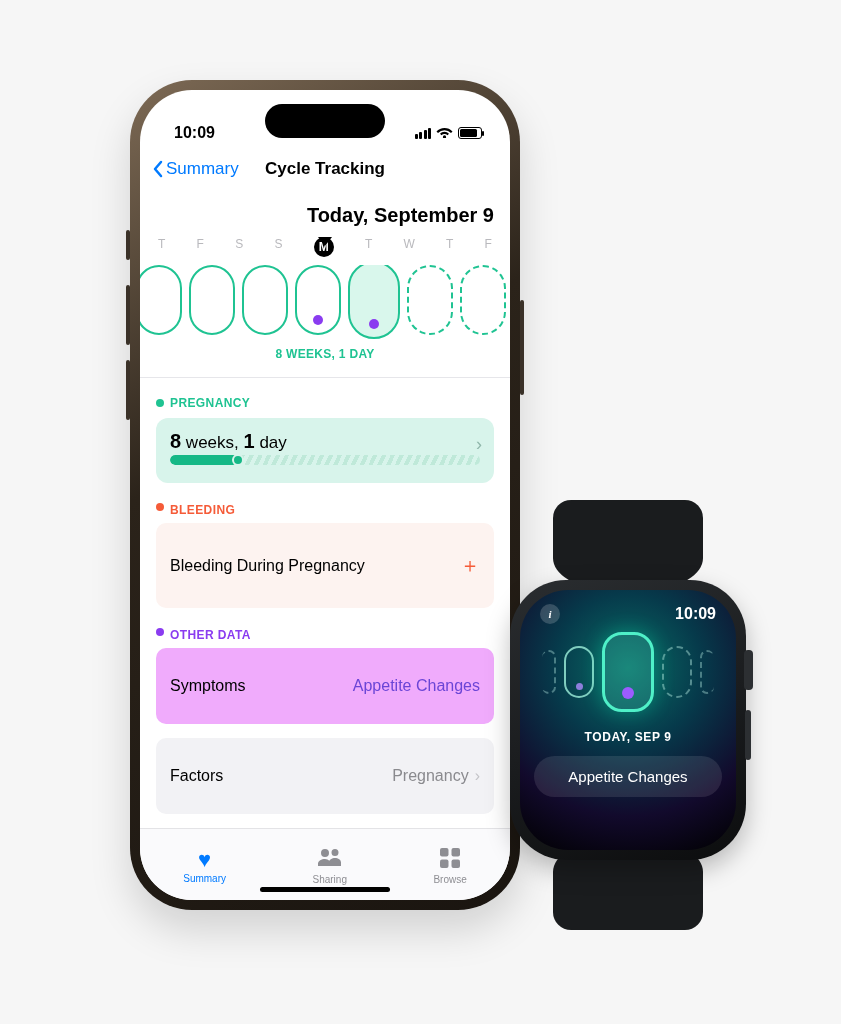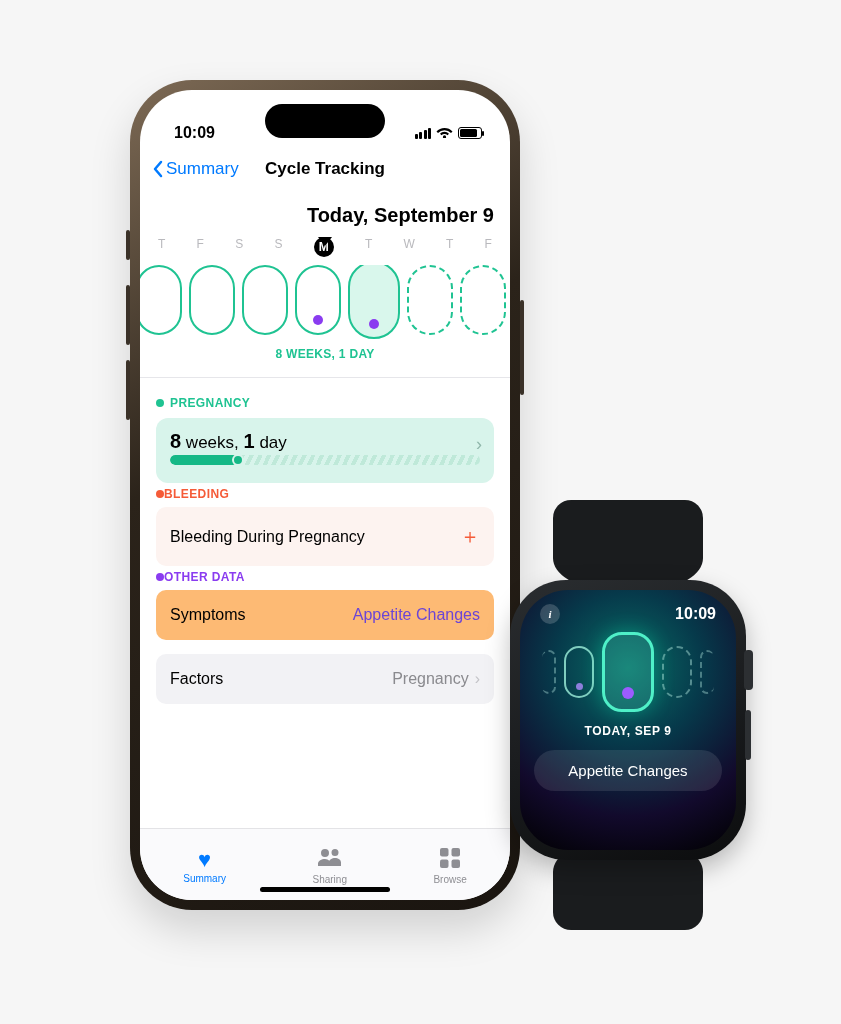--- a/index.html
+++ b/index.html
@@ -109,28 +109,28 @@
     margin-bottom:6px;}
   .preg-bar .fill{position:absolute;left:0;top:0;bottom:0;width:22%;background:#15b886;border-radius:5px;}
   .preg-bar .knob{position:absolute;left:22%;top:50%;transform:translate(-50%,-50%);width:12px;height:12px;border-radius:50%;background:#15b886;border:2px solid #d8f4eb;}
   .preg-dates{display:flex;justify-content:space-between;font-size:12px;color:#7fa79a;}
 
   
   .log-head{display:flex;justify-content:space-between;align-items:baseline;margin-top:20px;}
   .log-head h3{font-size:21px;font-weight:700;}
   .log-head .opt{color:#007aff;font-size:16px;}
 
-  .sect-label{margin-top:4px;font-size:12px;font-weight:700;letter-spacing:.4px;display:flex;align-items:center;}
+  .sect-label{margin-top:20px;font-size:12px;font-weight:700;letter-spacing:.4px;display:flex;align-items:flex-start;gap:6px;}
   .sect-label.orange{color:#f55b38;} .sect-label.orange .d{background:#f55b38;}
   .sect-label.purple{color:#8a3cf0;} .sect-label.purple .d{background:#8a3cf0;}
   .sect-label .d{width:8px;height:8px;border-radius:50%;}
 
-  .row-card{margin-top:6px;border-radius:10px;padding:16px 14px;display:flex;align-items:center;justify-content:space-between;font-size:16px;}
+  .row-card{margin-top:6px;border-radius:10px;padding:29px 14px;display:flex;align-items:center;justify-content:space-between;font-size:16px;}
   .row-card.red{background:#fdf3f0;}
-  .row-card.purple{background:#fdba74;}
+  .row-card.purple{background:#f0abfc;}
   .row-card.gray{background:#f2f2f5;margin-top:14px;}
   .row-card .val{color:#8a8a8e;display:flex;align-items:center;gap:6px;}
   .row-card .val.link{color:#6b45d6;font-weight:500;}
   .plus{color:#f55b38;font-size:20px;font-weight:300;}
   .chev{color:#c4c4c8;}
 
   
   .tabbar{
     height:72px;border-top:1px solid #e3e3e6;background:#fafafc;
     display:flex;justify-content:space-around;align-items:center;padding-top:4px;
@@ -169,21 +169,21 @@
   .w-time{font-size:16px;font-weight:600;}
   .w-pills{display:flex;align-items:center;gap:8px;margin-top:8px;}
   .wp{border-radius:20px;position:relative;display:flex;align-items:flex-end;justify-content:center;}
   .wp.side{width:30px;height:52px;border:2px dashed rgba(204,255,244,.5);opacity:.8;}
   .wp.side.solid{border-style:solid;border-color:#9ff0dc;}
   .wp.side .ldot{width:7px;height:7px;border-radius:50%;background:#b08cff;margin-bottom:6px;}
   .wp.center{width:52px;height:80px;border:3px solid #4ff0c8;background:rgba(100,255,220,.18);box-shadow:0 0 20px rgba(0,255,190,.3);}
   .wp.center .ldot{width:12px;height:12px;border-radius:50%;background:#9b5cff;margin-bottom:10px;}
   .wp.edge{width:14px;height:44px;border:2px dashed rgba(204,255,244,.35);border-right:none;}
   .wp.edge.left{border-left:none;border-right:2px dashed rgba(204,255,244,.35);}
-  .w-date{margin-top:12px;font-size:12px;font-weight:700;letter-spacing:.6px;}
+  .w-date{margin-top:18px;font-size:12px;font-weight:700;letter-spacing:.6px;}
   .w-row{margin-top:12px;width:100%;background:rgba(255,255,255,.10);border-radius:22px;padding:12px;text-align:center;font-size:15px;}
 
 </style>
 </head>
 <body>
 
 <div class="stage">
 
   <div class="phone-wrap">
     <div class="phone-body">

